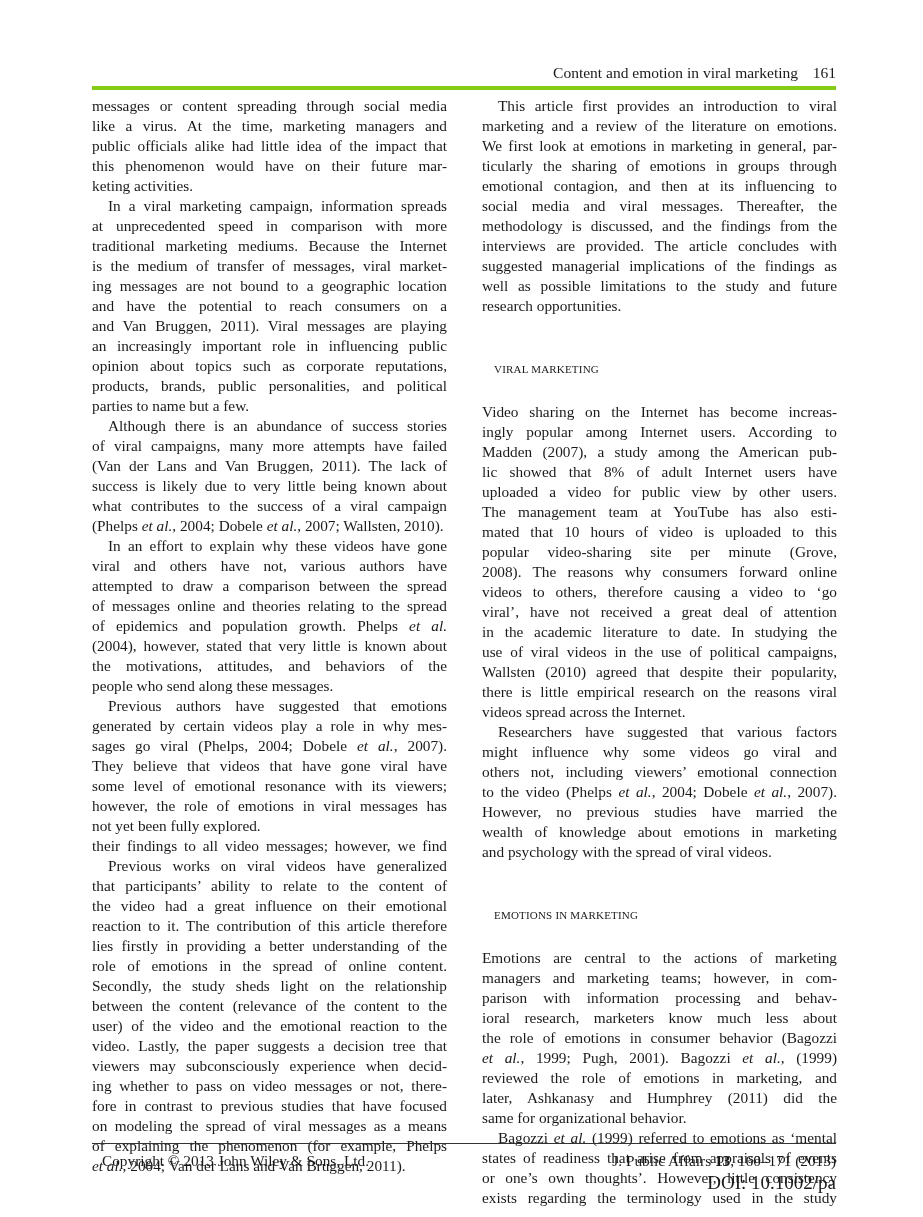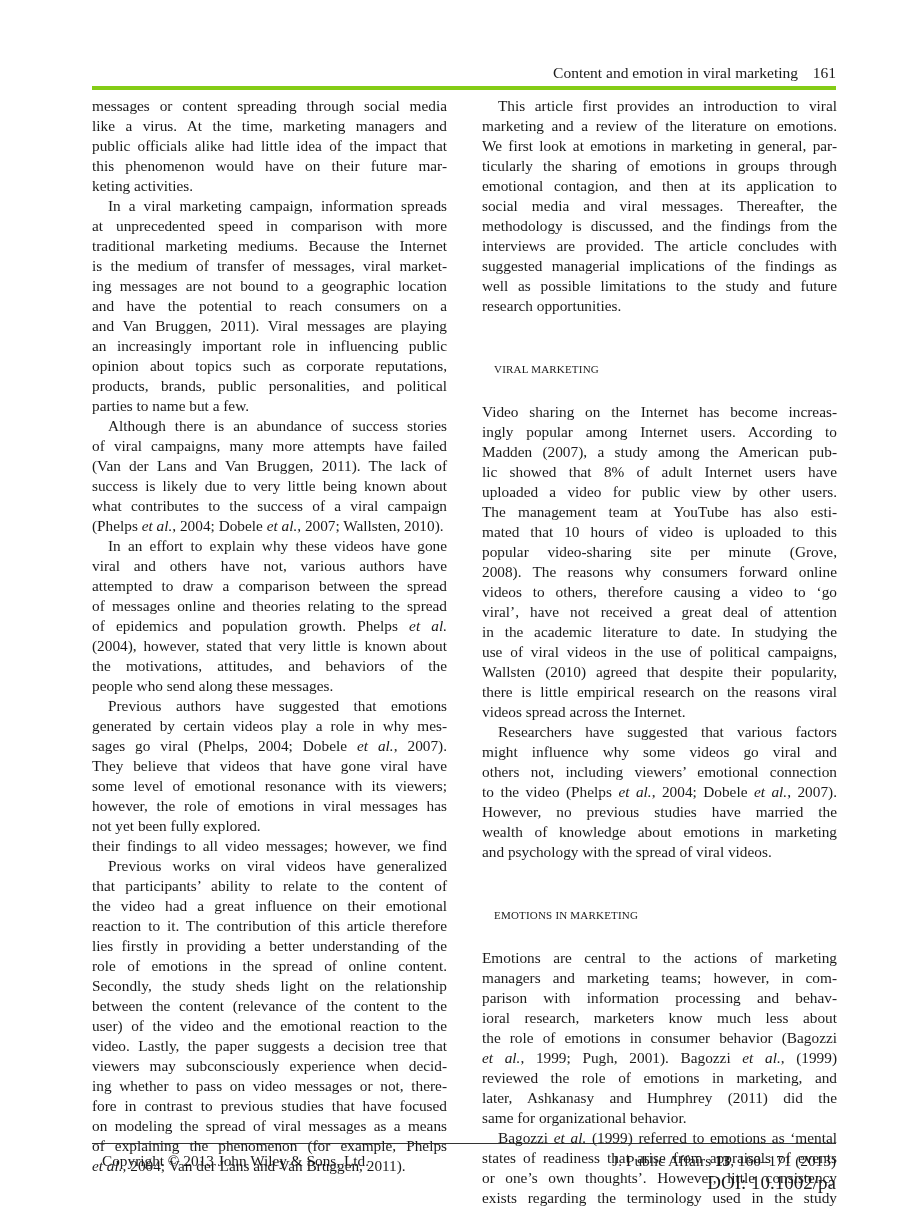--- a/index.html
+++ b/index.html
@@ -86,21 +86,21 @@
     <div class="line">fore in contrast to previous studies that have focused</div>
     <div class="line">on modeling the spread of viral messages as a means</div>
     <div class="line">of explaining the phenomenon (for example, Phelps</div>
     <div class="line last"><i>et al.</i>, 2004; Van der Lans and Van Bruggen, 2011).</div>
   </div>
 <div class="col right" id="rightcol">
     <div class="line indent">This article first provides an introduction to viral</div>
     <div class="line">marketing and a review of the literature on emotions.</div>
     <div class="line">We first look at emotions in marketing in general, par-</div>
     <div class="line">ticularly the sharing of emotions in groups through</div>
-    <div class="line">emotional contagion, and then at its application to</div>
+    <div class="line">emotional contagion, and then at its influencing to</div>
     <div class="line">social media and viral messages. Thereafter, the</div>
     <div class="line">methodology is discussed, and the findings from the</div>
     <div class="line">interviews are provided. The article concludes with</div>
     <div class="line">suggested managerial implications of the findings as</div>
     <div class="line">well as possible limitations to the study and future</div>
     <div class="line last">research opportunities.</div>
     <div class="gap"></div>
     <div class="gap"></div>
     <div class="heading">VIRAL MARKETING</div>
     <div class="gap"></div>

